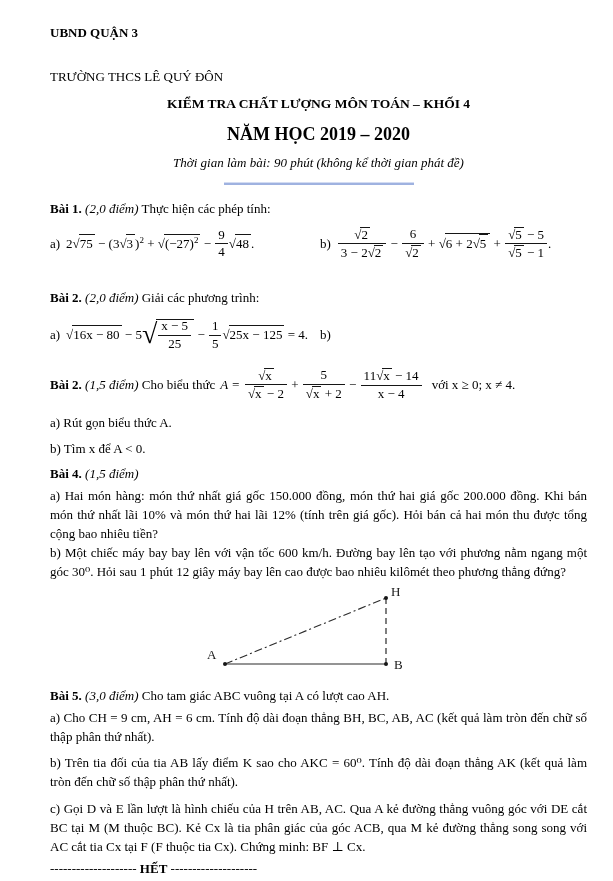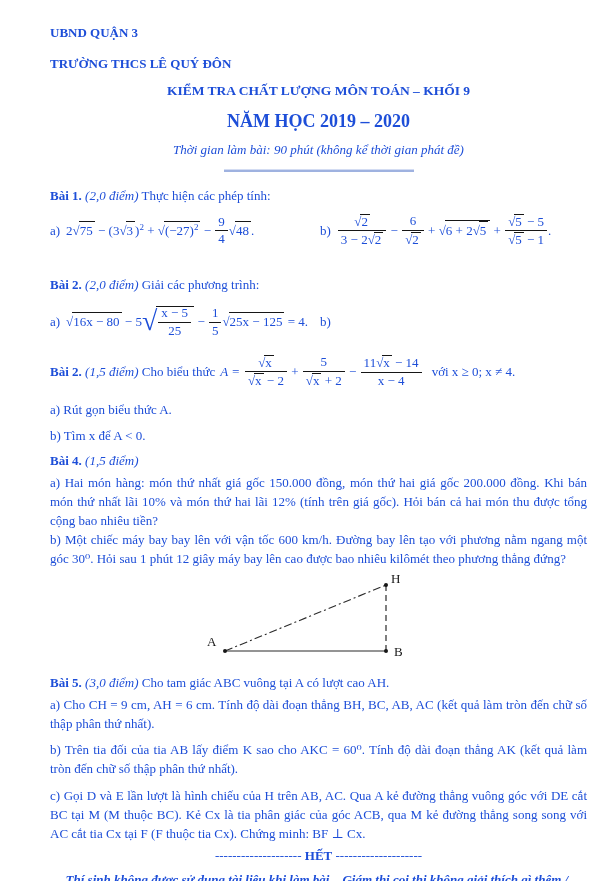--- a/index.html
+++ b/index.html
@@ -1,24 +1,24 @@
 <!DOCTYPE html>
 <html><head>
 <meta charset="utf-8">
 <style>
   html,body { margin:0; padding:0; background:#e9e9e9; }
   .page {
     position:relative; width:613px; height:881px; margin:0 auto;
-    background:#ffffff; color:#1d4ed8; box-sizing:border-box;
+    background:#ffffff; color:#000000; box-sizing:border-box;
     padding:24px 26px 0 50px; overflow:hidden;
     font-family:"Liberation Serif","DejaVu Serif",serif;
     font-size:13px; line-height:1.46;
   }
   .org { font-weight:700; }
-  .org2 { font-weight:700; margin-top:12px; }
+  .org2 { font-weight:400; margin-top:25px; }
   .title { font-weight:700; text-align:center; margin-top:7px; font-size:13.5px; }
   .year { font-weight:700; text-align:center; margin-top:7px; font-size:18px; }
   .dur { font-style:italic; text-align:center; margin-top:7px; }
   .divider { width:190px; height:3px; margin:9px auto 0;
     background:#9fb2e0; border-top:1px solid #d3dcf2; box-sizing:border-box; }
   .qhead { margin-top:15px; }
   .qhead .qlabel { font-weight:700; }
   .qhead .qscore { font-style:italic; }
   .frow { display:flex; align-items:center; margin-top:2px; min-height:48px; }
   .fitem { display:flex; align-items:center; white-space:nowrap; }
@@ -35,32 +35,32 @@
   .sqrt.tall > .rsign { font-size:215%; line-height:0; position:relative; top:4px; }
   sup { font-size:9px; line-height:0; }
   .para { margin-top:3px; text-align:justify; }
   .b3row { display:flex; align-items:center; margin-top:2px; min-height:44px; white-space:nowrap; }
   .b3row .lead { flex:none; }
   .b3row .math { margin:0 5px; }
   .b3row .cond { margin-left:4px; }
   .lhs { font-style:italic; margin-right:4px; }
   .diagram { position:relative; margin-top:4px; height:96px; }
   .diagram svg { display:block; }
-  .het { text-align:center; margin-top:3px; }
+  .het { margin-top:3px; }
   .het b { font-weight:700; }
   .footnote { text-align:center; margin-top:5px; font-weight:700; font-style:italic; }
 </style>
 </head>
 <body>
 
 <div class="page">
 
   <div class="org">UBND QUẬN 3</div>
   <div class="org2">TRƯỜNG THCS LÊ QUÝ ĐÔN</div>
-  <div class="title">KIỂM TRA CHẤT LƯỢNG MÔN TOÁN – KHỐI 9</div>
+  <div class="title">KIỂM TRA CHẤT LƯỢNG MÔN TOÁN – KHỐI 4</div>
   <div class="year">NĂM HỌC 2019 – 2020</div>
   <div class="dur">Thời gian làm bài: 90 phút (không kể thời gian phát đề)</div>
   <div class="divider"></div>
 
   <div class="qhead">
     <span class="qlabel">Bài 1.</span>
     <span class="qscore">(2,0 điểm)</span>
     <span>Thực hiện các phép tính:</span>
   </div>
   <div class="frow">

